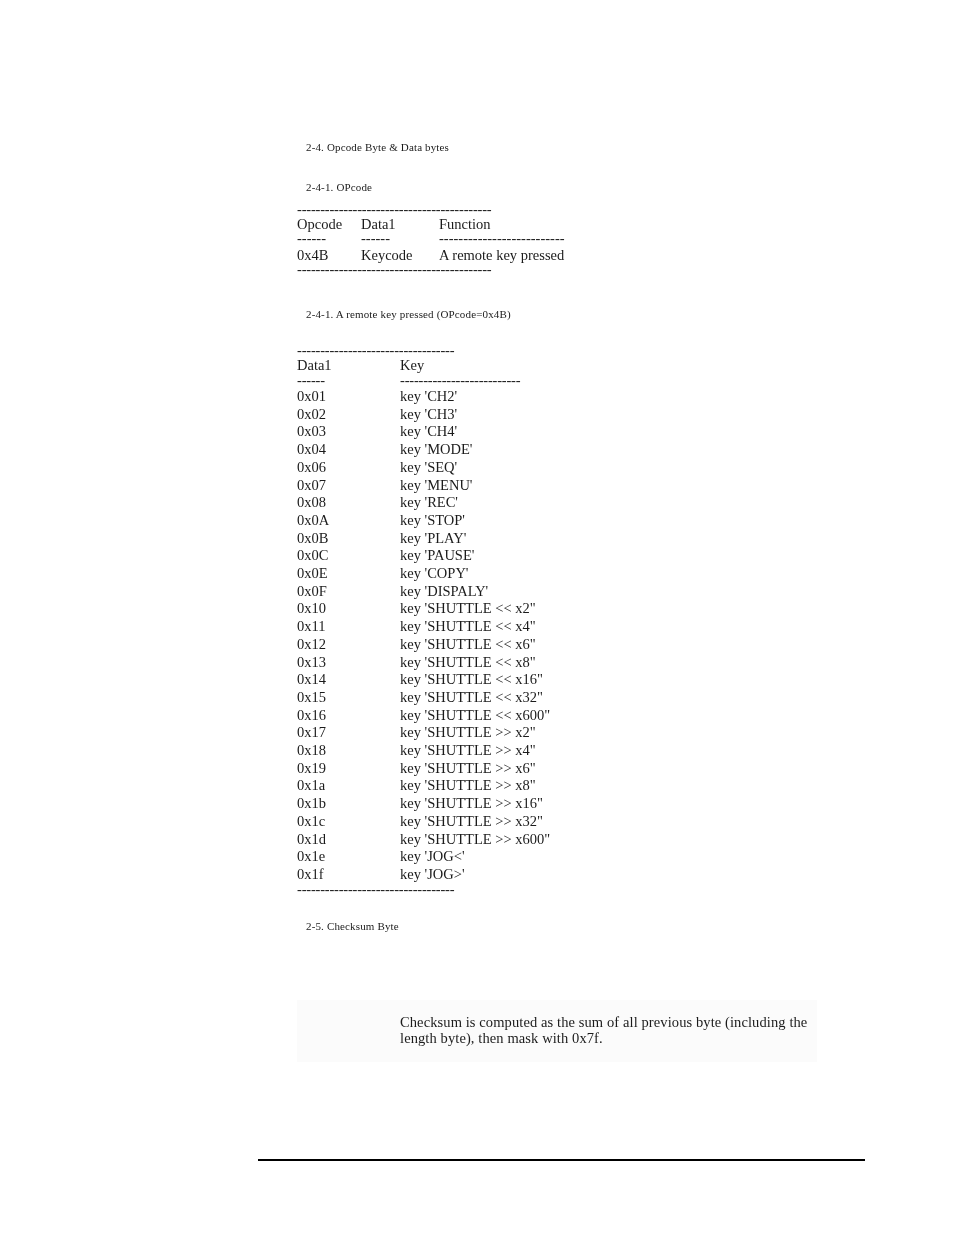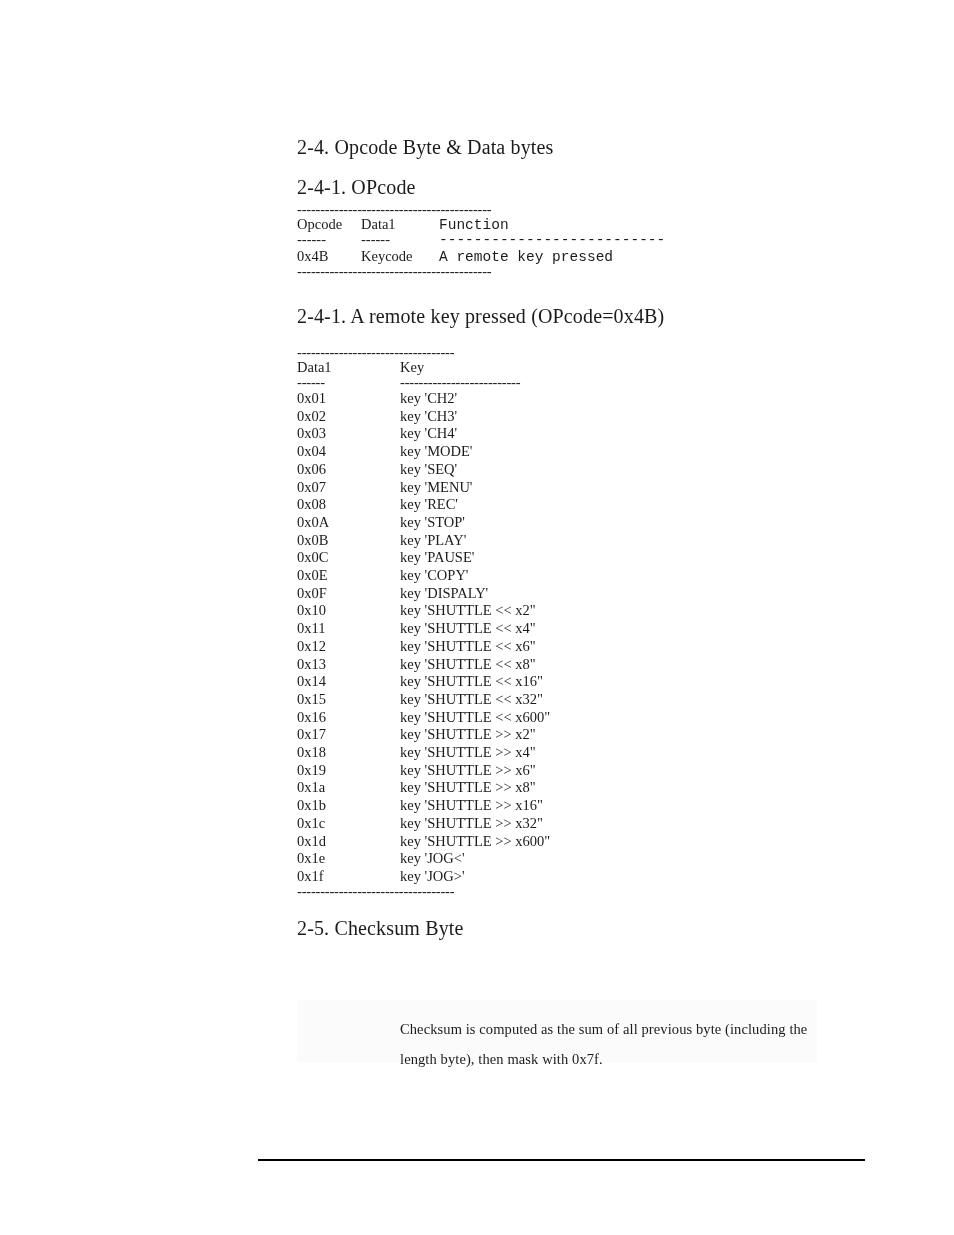--- a/index.html
+++ b/index.html
@@ -28,24 +28,25 @@
 
   .content {
     position: absolute;
     left: 297px;
     top: 138px;
     width: 620px;
   }
 
   
   .sec-head {
-    font-size: 20px;
+    font-size: 11px;
     line-height: 18px;
     letter-spacing: 0.15px;
     white-space: pre;
+    margin-left: 9px;
   }
   .spacer-md { height: 22px; }
   .spacer-lg { height: 30px; }
 
   
   .rule {
     font-family: "Liberation Serif", "DejaVu Serif", serif;
     font-size: 14.5px;
     line-height: 11px;
     white-space: pre;
@@ -59,21 +60,21 @@
     font-size: 14.5px;
     line-height: 18px;
   }
   .optable td {
     padding: 0;
     white-space: pre;
     vertical-align: baseline;
   }
   .optable .c1 { width: 64px; }
   .optable .c2 { width: 78px; }
-  .optable .c3 { width: auto; font-family: Liberation Mono, monospace; }
+  .optable .c3 { width: auto; }
 
   
   .keytable {
     border-collapse: collapse;
     font-size: 14.5px;
   }
   .keytable td {
     padding: 0;
     white-space: pre;
     vertical-align: baseline;
@@ -106,21 +107,21 @@
     width: 520px;
     height: 62px;
     background: #fbfbfb;
   }
   .checksum-para {
     position: absolute;
     left: 400px;
     top: 1014px;
     width: 420px;
     font-size: 14.5px;
-    line-height: 30px;
+    line-height: 16px;
     letter-spacing: 0.1px;
   }
 
   
   .footer-rule {
     position: absolute;
     left: 258px;
     top: 1159px;
     width: 607px;
     height: 2px;

